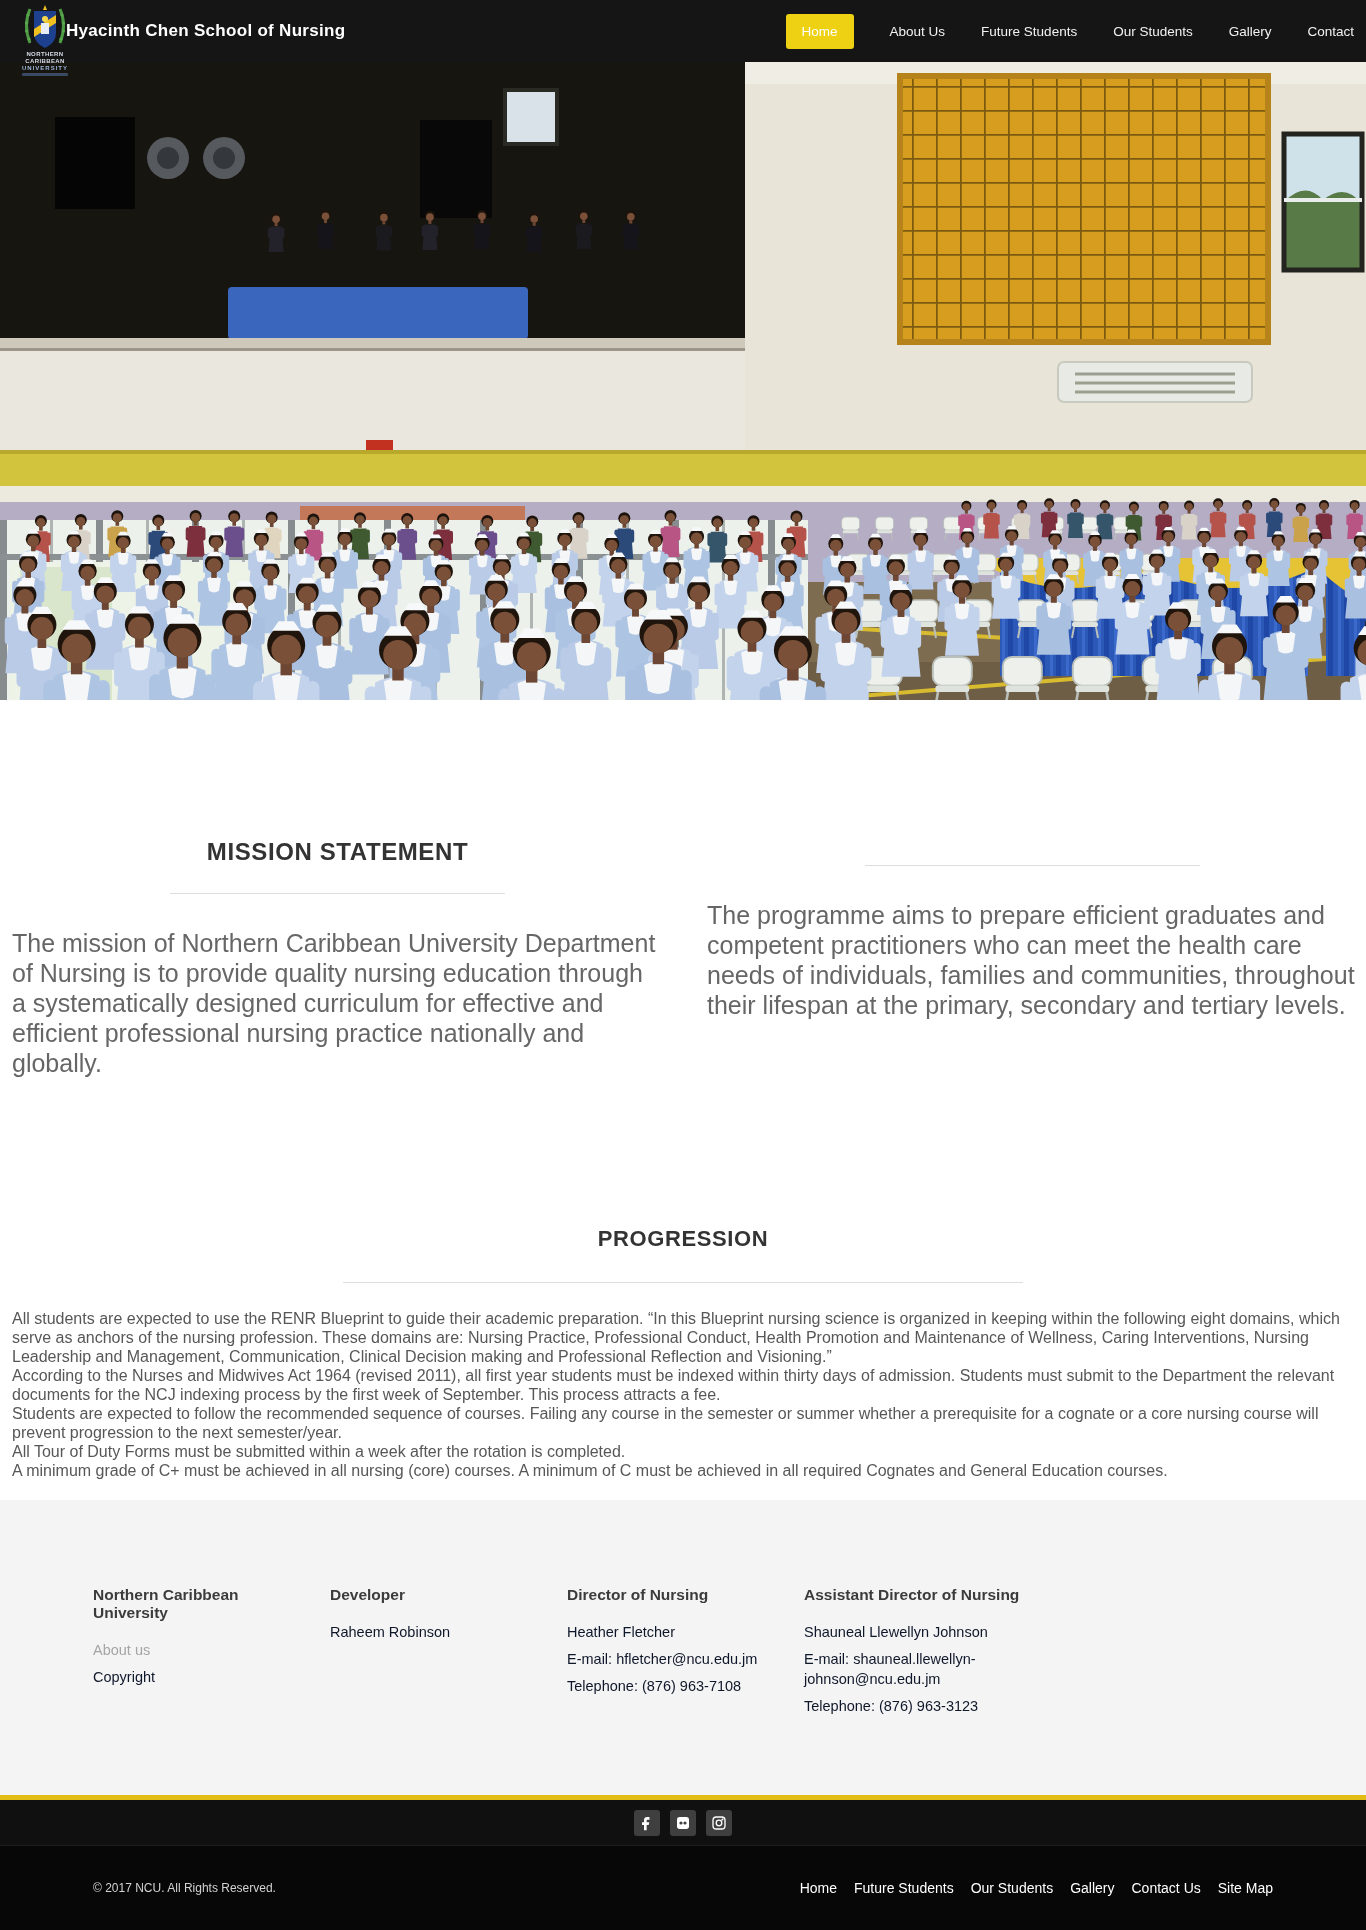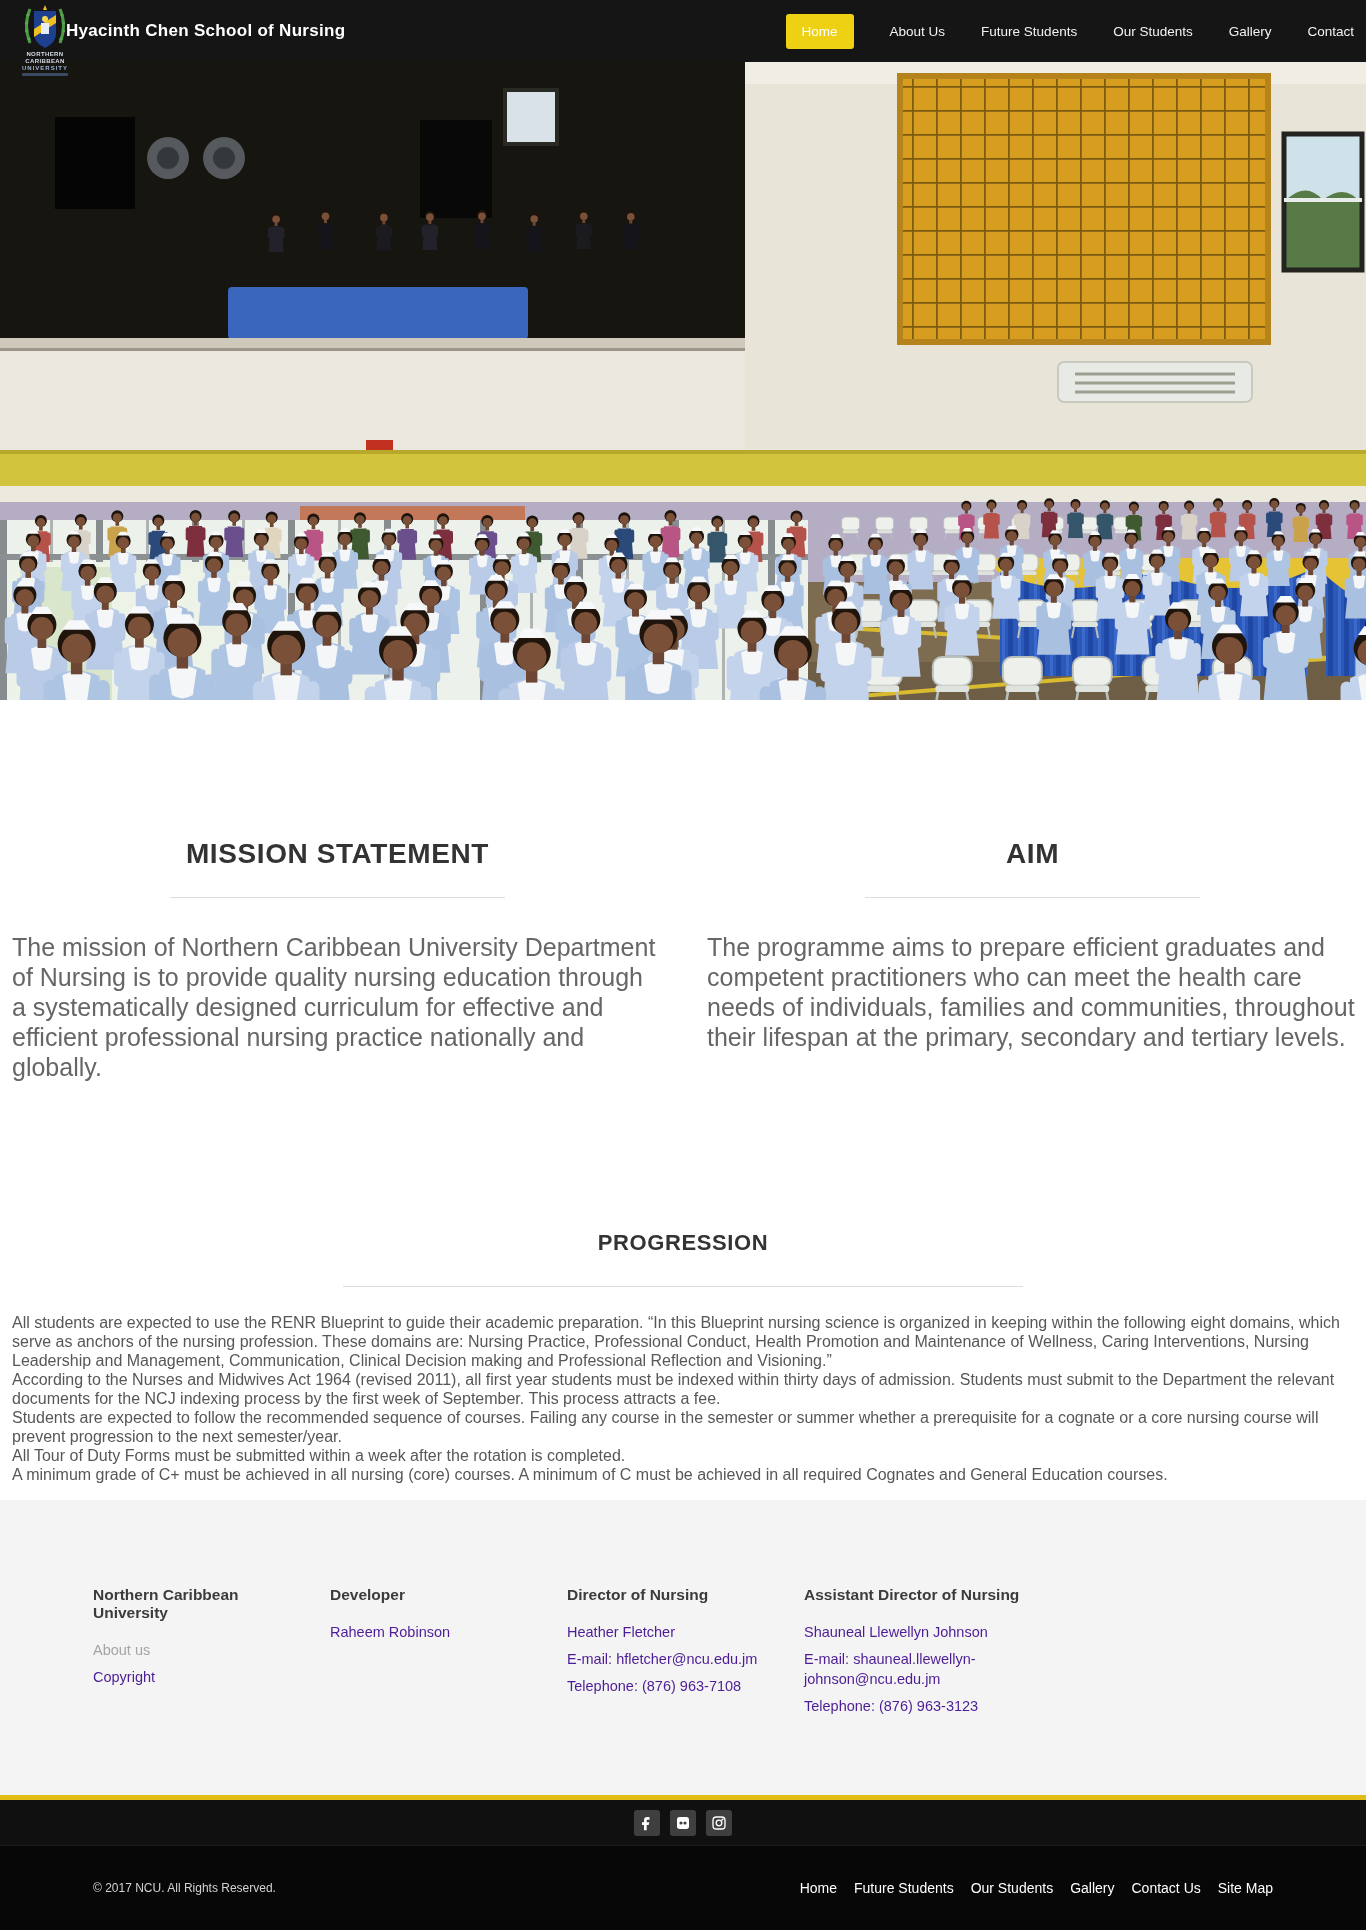--- a/index.html
+++ b/index.html
@@ -20,35 +20,35 @@
   .logo .l3{height:3px;width:46px;margin:1px auto 0;background:#3a4a63;border-radius:1px;}
   .site-title{margin-left:66px;color:#fff;font-size:17px;font-weight:800;letter-spacing:.3px;}
   .main-nav{position:absolute;right:12px;top:0;bottom:0;display:flex;align-items:center;gap:36px;}
   .nav-item{color:#f2f2f2;font-size:13.5px;cursor:pointer;}
   .nav-item.active{background:#edd112;color:#fff;padding:10px 16px;border-radius:3px;}
   
   .hero{position:relative;width:1366px;height:638px;overflow:hidden;background:#e8e4d8;}
   
   .content{height:800px;box-sizing:border-box;padding-top:138px;overflow:hidden;background:#fff;}
   .two-col{display:grid;grid-template-columns:1fr 1fr;column-gap:44px;padding:0 8px 0 12px;}
-  .section-title{font-size:28px;font-weight:800;color:#333;text-align:center;letter-spacing:.6px;margin:0;}
+  .section-title{font-size:24px;font-weight:800;color:#333;text-align:center;letter-spacing:.6px;margin:0;}
   .divider{border:0;border-top:1px solid #ddd;width:335px;margin:27px auto 0;}
   .col-body{margin:34px 0 0;font-size:25px;line-height:30px;color:#666;}
   .progression{margin-top:148px;padding:0 12px 0 12px;}
   .progression .section-title{font-size:22px;}
   .divider.wide{width:680px;margin-top:30px;}
   .prog-body{margin-top:26px;font-size:16px;line-height:19px;color:#575757;}
   .prog-body p{margin:0;}
   
   .site-footer{height:295px;box-sizing:border-box;background:#f4f4f4;padding:86px 93px 0;display:flex;}
   .fcol{width:237px;box-sizing:border-box;padding-right:28px;}
   .fcol:last-child{width:250px;padding-right:0;}
   .fcol h4{margin:0 0 18px;font-size:15.5px;color:#3b3b3b;font-weight:800;}
   .fcol ul{list-style:none;margin:0;padding:0;}
-  .fcol li{font-size:14.5px;line-height:20px;color:#4c1d95;margin-bottom:7px;cursor:pointer;}
+  .fcol li{font-size:14.5px;line-height:20px;color:#0f172a;margin-bottom:7px;cursor:pointer;}
   .fcol li.muted{color:#a5a5a5;}
   .fcol li.plain{cursor:default;}
   .yellow-bar{height:5px;background:#e2bd15;}
   .social-bar{height:45px;background:#101010;display:flex;align-items:center;justify-content:center;gap:10px;}
   .social-btn{width:26px;height:26px;background:#3f3f3f;border-radius:3px;display:flex;align-items:center;justify-content:center;cursor:pointer;}
   .bottom-bar{height:85px;background:#070707;border-top:1px solid #1d1d1d;box-sizing:border-box;display:flex;align-items:center;padding:0 93px;}
   .copyright{color:#d2d2d2;font-size:12px;}
   .bottom-nav{margin-left:auto;display:flex;gap:17px;}
   .bottom-nav span{color:#fff;font-size:14px;cursor:pointer;}
 </style>
@@ -366,21 +366,20 @@
 </div>
 
 <main class="content">
   <div class="two-col">
     <section>
       <h2 class="section-title">MISSION STATEMENT</h2>
       <hr class="divider">
       <p class="col-body">The mission of Northern Caribbean University Department of Nursing is to provide quality nursing education through a systematically designed curriculum for effective and efficient professional nursing practice nationally and globally.</p>
     </section>
     <section>
-      <h2 class="section-title">AIM</h2>
       <hr class="divider">
       <p class="col-body">The programme aims to prepare efficient graduates and competent practitioners who can meet the health care needs of individuals, families and communities, throughout their lifespan at the primary, secondary and tertiary levels.</p>
     </section>
   </div>
   <section class="progression">
     <h2 class="section-title">PROGRESSION</h2>
     <hr class="divider wide">
     <div class="prog-body">
       <p>All students are expected to use the RENR Blueprint to guide their academic preparation. “In this Blueprint nursing science is organized in keeping within the following eight domains, which serve as anchors of the nursing profession. These domains are: Nursing Practice, Professional Conduct, Health Promotion and Maintenance of Wellness, Caring Interventions, Nursing Leadership and Management, Communication, Clinical Decision making and Professional Reflection and Visioning.”</p>
       <p>According to the Nurses and Midwives Act 1964 (revised 2011), all first year students must be indexed within thirty days of admission. Students must submit to the Department the relevant documents for the NCJ indexing process by the first week of September. This process attracts a fee.</p>

